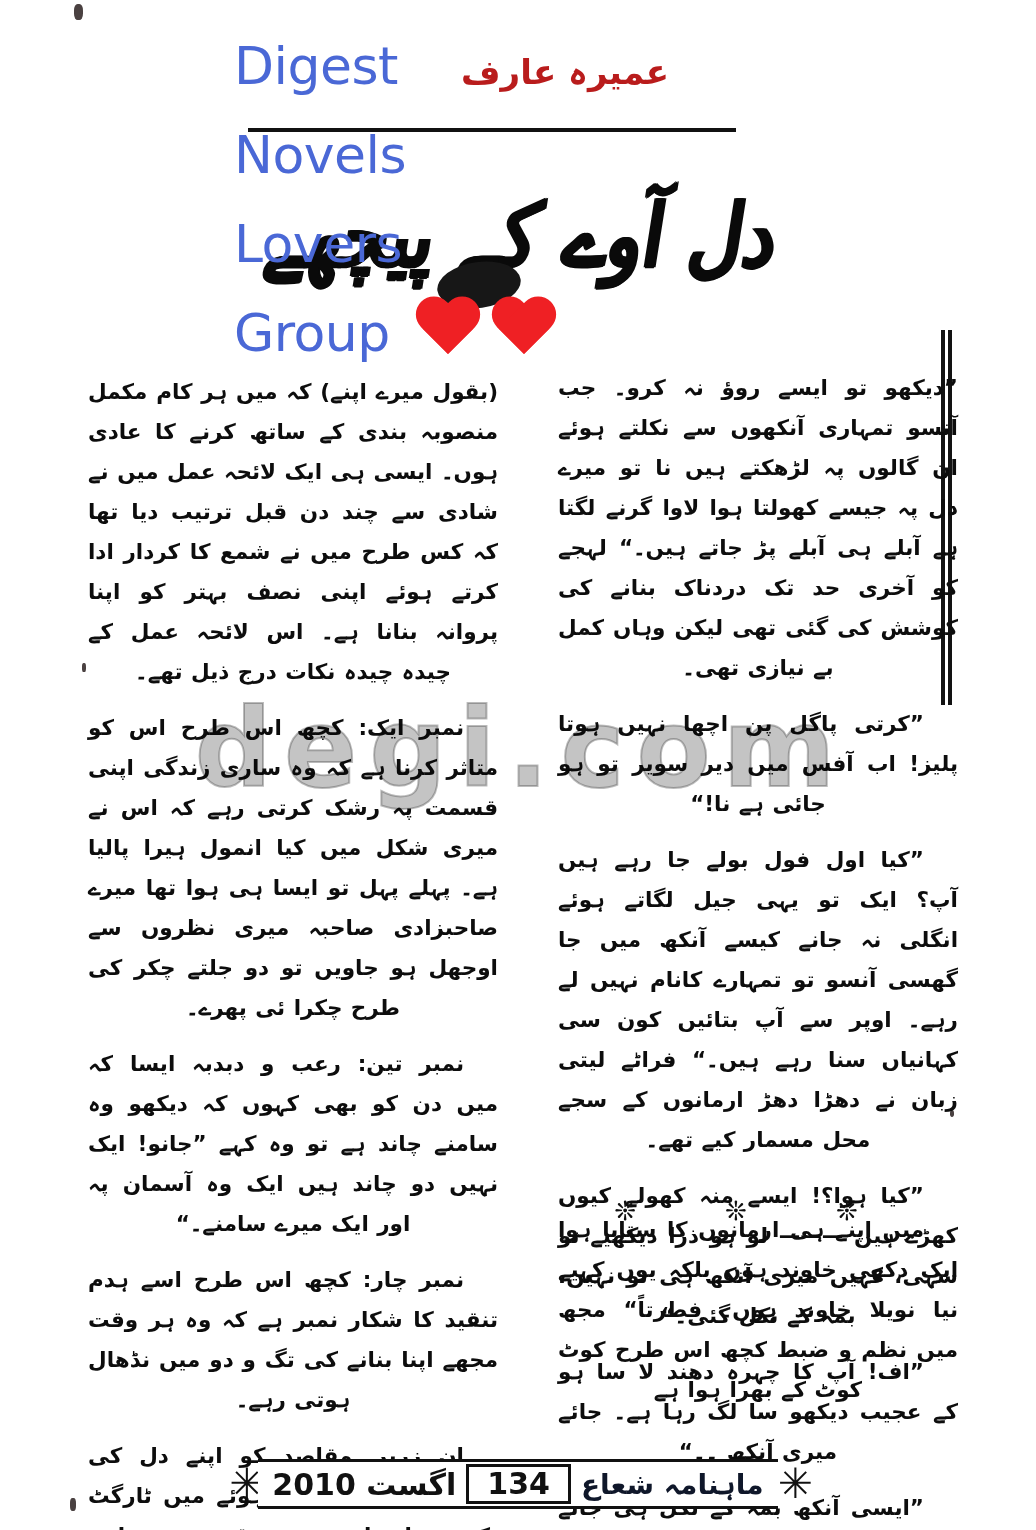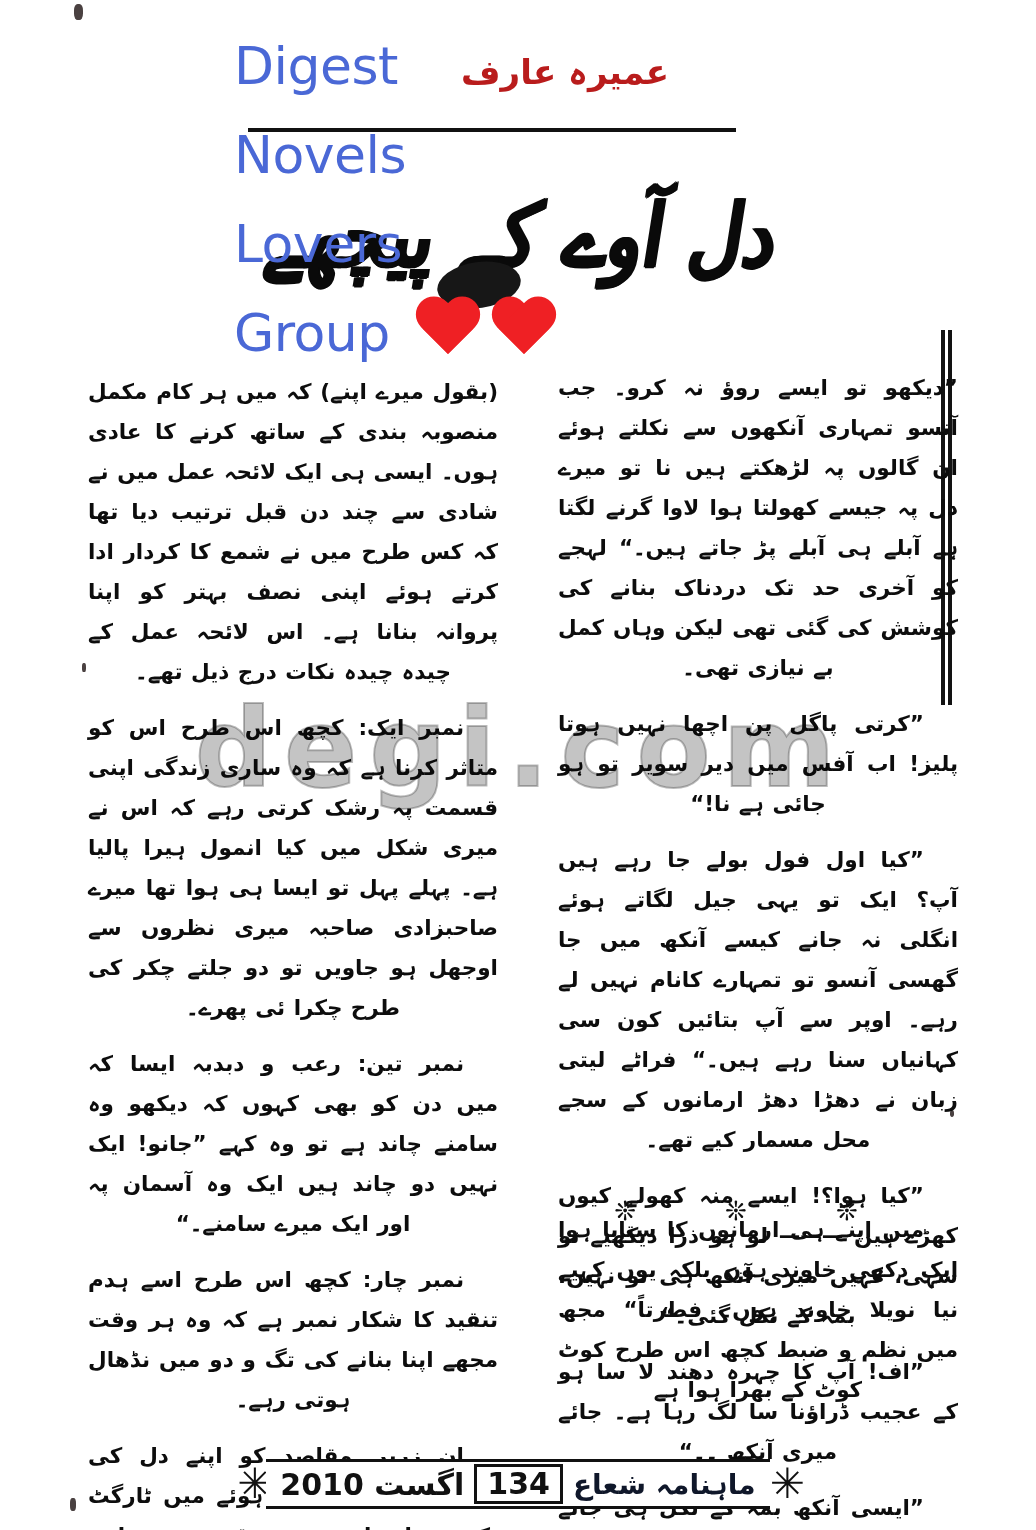--- a/index.html
+++ b/index.html
@@ -101,21 +101,21 @@
   }
   .foot-fan{font-size:42px;color:#111;line-height:1;letter-spacing:-6px;font-weight:700;}
   .foot-bar{
     display:flex;align-items:center;direction:rtl;gap:10px;
     border-top:3px solid #111;border-bottom:3px solid #111;
     padding:2px 14px;background:#fff;
   }
   .foot-mag{font-size:28px;font-weight:700;color:#0f172a;white-space:nowrap;}
   .foot-page{
     font-size:30px;font-weight:700;color:#111;border:3px solid #111;
-    padding:0 10px;line-height:34px;
+    padding:0 18px;line-height:34px;
   }
   .foot-date{font-size:30px;font-weight:700;color:#111;white-space:nowrap;direction:rtl;}
 </style>
 </head>
 <body>
 
 <div class="page">
 
   <div class="speckle" style="left:74px;top:4px;width:9px;height:16px;"></div>
   <div class="speckle" style="left:70px;top:1498px;width:6px;height:13px;"></div>
@@ -135,21 +135,21 @@
       <i></i>
     </div>
 
   <div class="wm-site">degi.com</div>
 
   <div class="col col-right">
     <p>”دیکھو تو ایسے روؤ نہ کرو۔ جب آنسو تمہاری آنکھوں سے نکلتے ہوئے ان گالوں پہ لڑھکتے ہیں نا تو میرے دل پہ جیسے کھولتا ہوا لاوا گرنے لگتا ہے آبلے ہی آبلے پڑ جاتے ہیں۔“ لہجے کو آخری حد تک دردناک بنانے کی کوشش کی گئی تھی لیکن وہاں کمل بے نیازی تھی۔</p>
     <p class="ind">”کرتی پاگل پن اچھا نہیں ہوتا پلیز! اب آفس میں دیر سویر تو ہو جائی ہے نا!“</p>
     <p class="ind">”کیا اول فول بولے جا رہے ہیں آپ؟ ایک تو یہی جیل لگاتے ہوئے انگلی نہ جانے کیسے آنکھ میں جا گھسی آنسو تو تمہارے کانام نہیں لے رہے۔ اوپر سے آپ بتائیں کون سی کہانیاں سنا رہے ہیں۔“ فراٹے لیتی زبان نے دھڑا دھڑ ارمانوں کے سجے محل مسمار کیے تھے۔</p>
     <p class="ind">”کیا ہوا؟! ایسے منہ کھولے کیوں کھڑے ہیں ——— لو ہو ذرا دیکھیے تو سہی، کہیں میری آنکھ ہی تو نہیں، بمہ کے نکل گئی۔“</p>
-    <p class="ind">”اف! آپ کا چہرہ دھند لا سا ہو کے عجیب ڈراؤنا سا لگ رہا ہے۔ جائے میری آنکھ ۔۔“</p>
+    <p class="ind">”اف! آپ کا چہرہ دھند لا سا ہو کے عجیب دیکھو سا لگ رہا ہے۔ جائے میری آنکھ ۔۔“</p>
     <p class="ind">”ایسی آنکھ بمہ کے نکل ہی جائے تو اچھا ہے جس کو اتنا حسین چہرہ ڈراؤنا لگ رہا ہے۔“ دل ہی دل میں تمملا اٹھنے سے تن کر ٹھمکتے سے با ہر نکل گیا۔</p>
   </div>
 
   <div class="divider">❊ ❊ ❊</div>
 
   <div class="col" style="right:78px;top:1194px;width:400px;">
     <p class="ind">میں اپنے ہی ارمانوں کا ستایا ہوا ایک دکھی خاوند ہوں بلکہ یوں کہیے نیا نویلا خاوند ہوں۔ فطرتاً“ مجھ میں نظم و ضبط کچھ اس طرح کوٹ کوٹ کے بھرا ہوا ہے</p>
   </div>
 
   <div class="col col-left">

